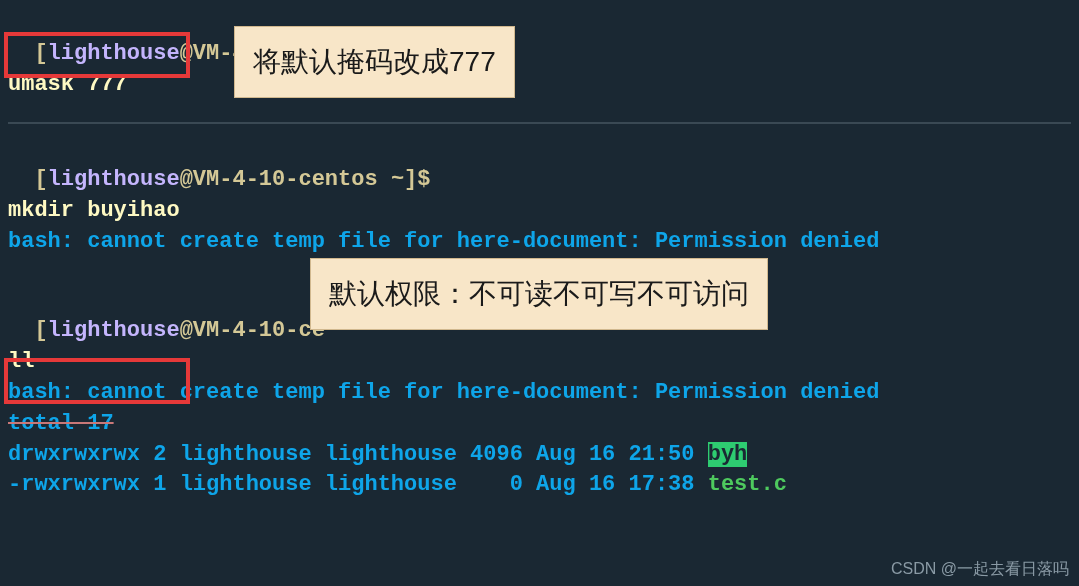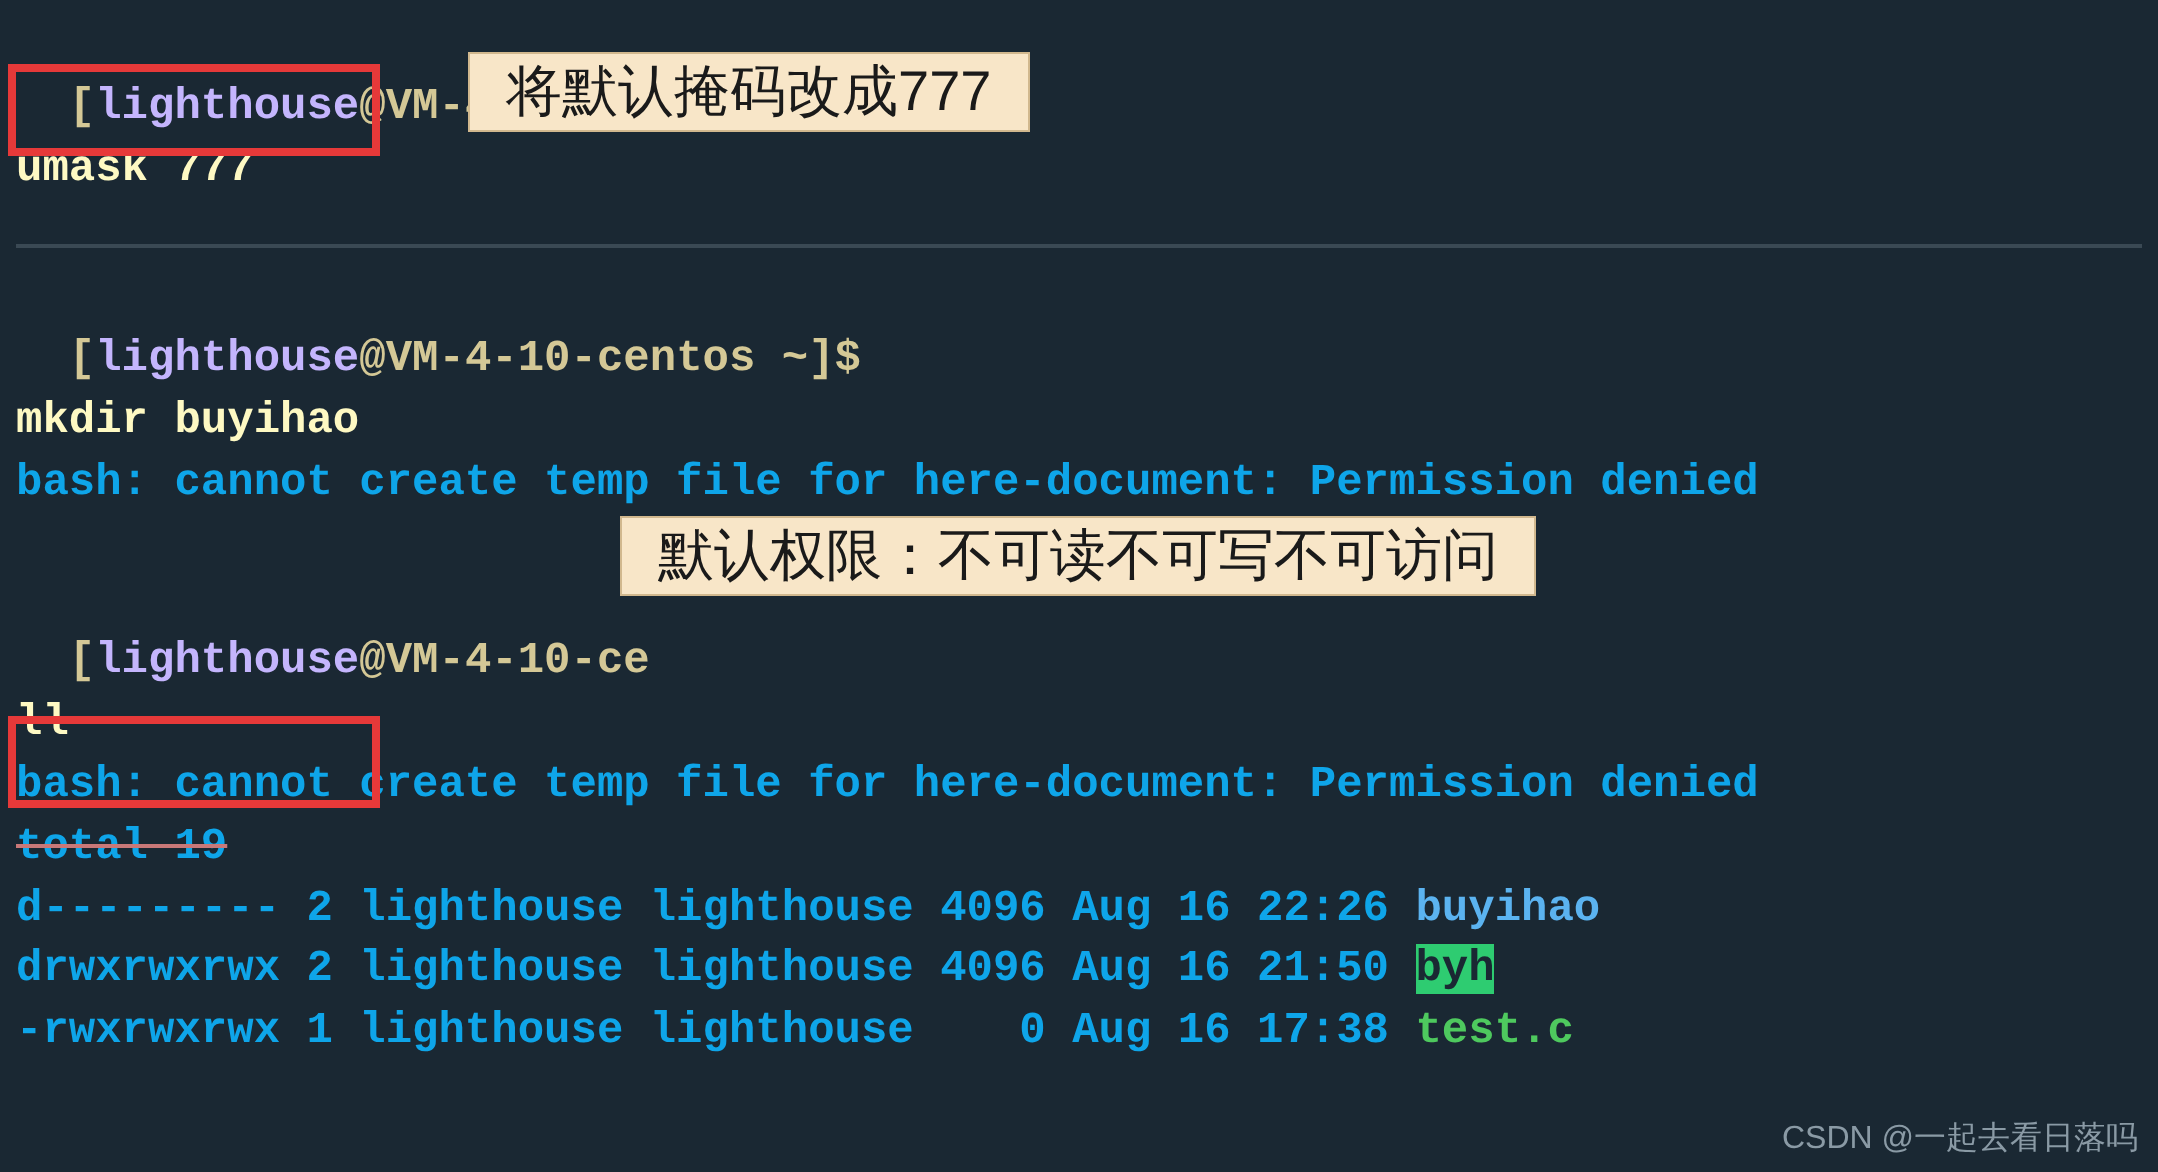--- a/index.html
+++ b/index.html
@@ -31,21 +31,21 @@
     .highlight-green { background: #2ecc71; color: #1a2833; }
     .exec-green { color: #4ec95e; font-weight: bold; }
     .struck { text-decoration: line-through; text-decoration-color: #c97878; }
     .annotation-box {
       position: absolute;
       background: #f8e6c8;
       border: 1px solid #d1b88e;
       color: #1a1a1a;
       font-family: 'SimSun', 'Microsoft YaHei', sans-serif;
       font-size: 28px;
-      padding: 0 18px;
+      padding: 16px 18px;
       font-weight: normal;
     }
     .red-box {
       position: absolute;
       border: 4px solid #e63939;
       background: transparent;
     }
     .divider {
       height: 2px;
       background: #3a4954;
@@ -77,24 +77,23 @@
 <div class="terminal-line"><span class="cmd-text">mkdir buyihao</span></div>
 <div class="terminal-line"><span class="output-text">bash: cannot create temp file for here-document: Permission denied</span></div>
 
 <div style="height:28px"></div>
 
 <div class="terminal-line">
   <span class="prompt-bracket">[</span><span class="prompt-user">lighthouse</span><span class="prompt-at">@</span><span class="prompt-host">VM-4-10-ce</span>
 </div>
 <div class="terminal-line"><span class="cmd-text">ll</span></div>
 <div class="terminal-line"><span class="output-text">bash: cannot create temp file for here-document: Permission denied</span></div>
-<div class="terminal-line"><span class="output-text struck">total 19</span></div>
+<div class="terminal-line"><span class="output-text struck">total 17</span></div>
 
 <div id="listing-container">
-    <div class="terminal-line"><span class="output-text">d--------- 2 lighthouse lighthouse 4096 Aug 16 22:26 </span><span class="dir-blue">buyihao</span></div>
     <div class="terminal-line"><span class="output-text">drwxrwxrwx 2 lighthouse lighthouse 4096 Aug 16 21:50 </span><span class="highlight-green">byh</span></div>
     <div class="terminal-line"><span class="output-text">-rwxrwxrwx 1 lighthouse lighthouse    0 Aug 16 17:38 </span><span class="exec-green">test.c</span></div>
   </div>
 
 <div class="annotation-box" style="top:26px; left:234px;"><span>将默认掩码改成777</span></div>
 <div class="annotation-box" style="top:258px; left:310px;"><span>默认权限：不可读不可写不可访问</span></div>
 
 <div class="red-box" style="top:32px; left:4px; width:186px; height:46px;"></div>
 <div class="red-box" style="top:358px; left:4px; width:186px; height:46px;"></div>
 

